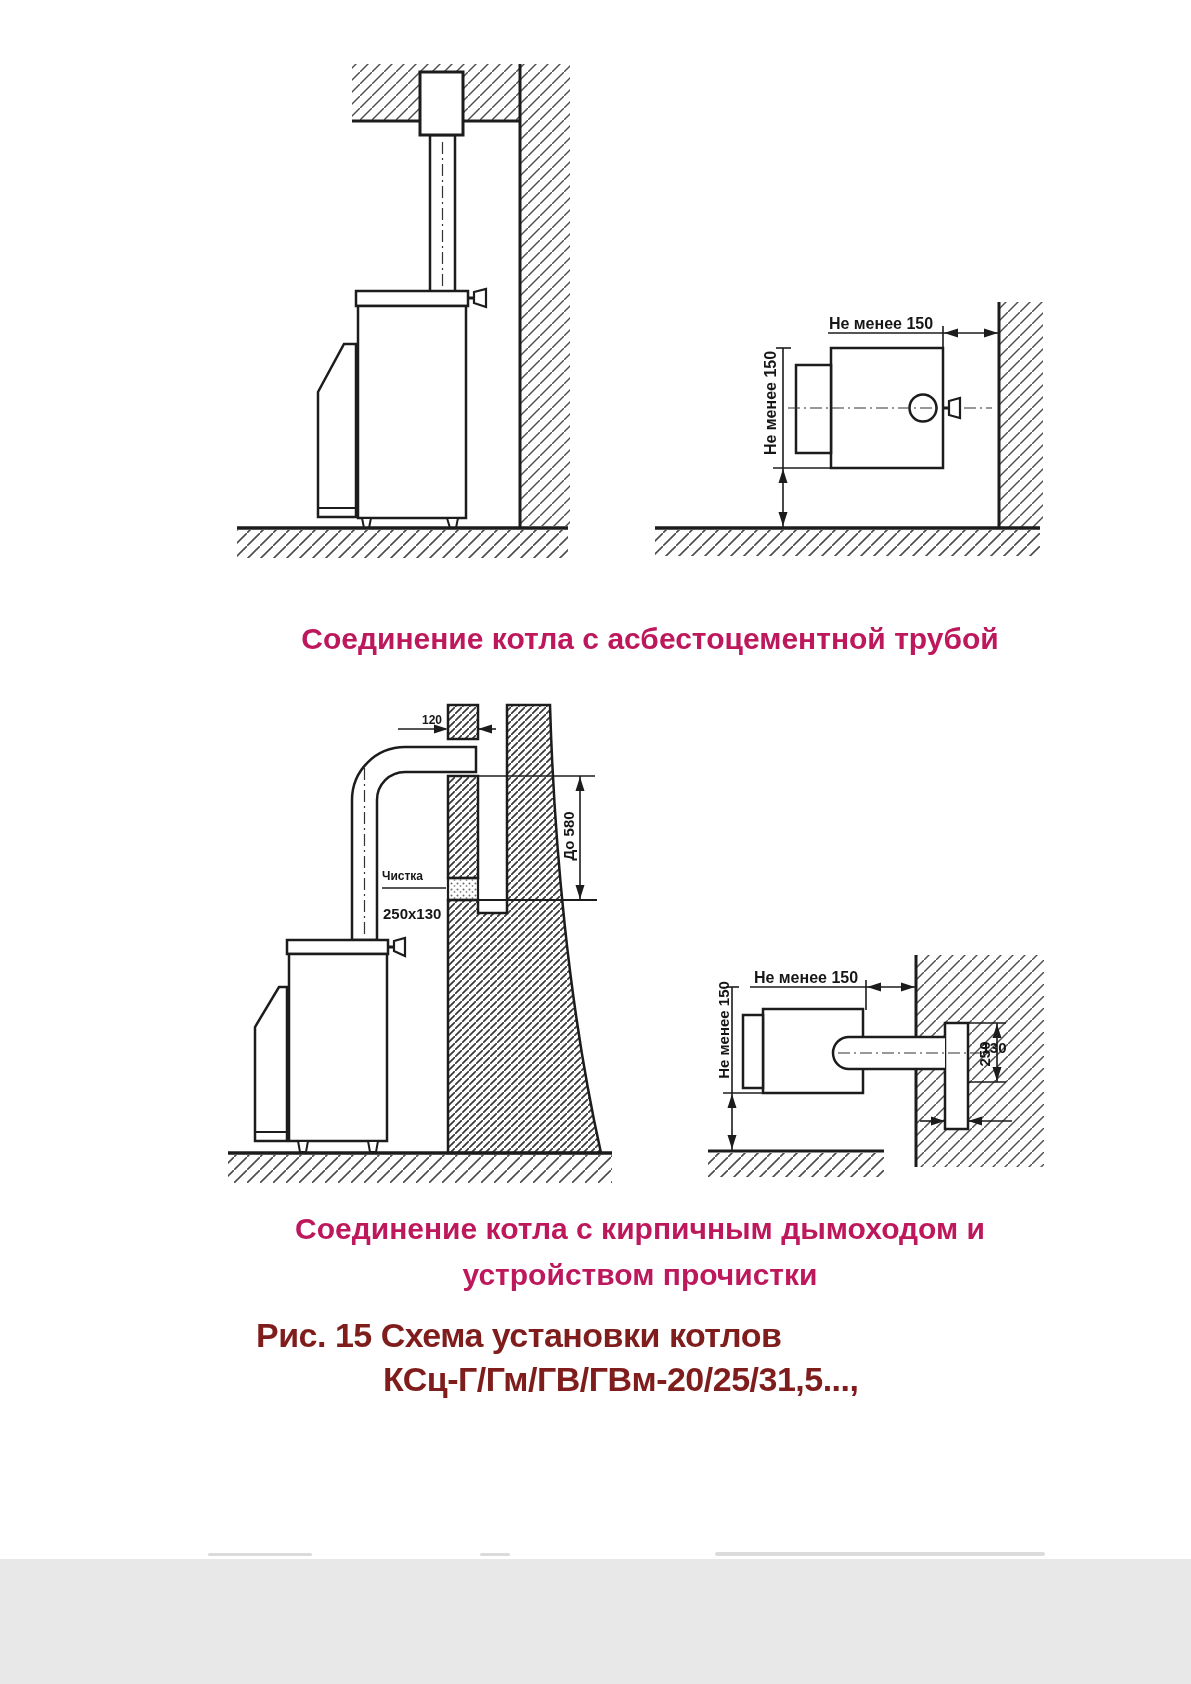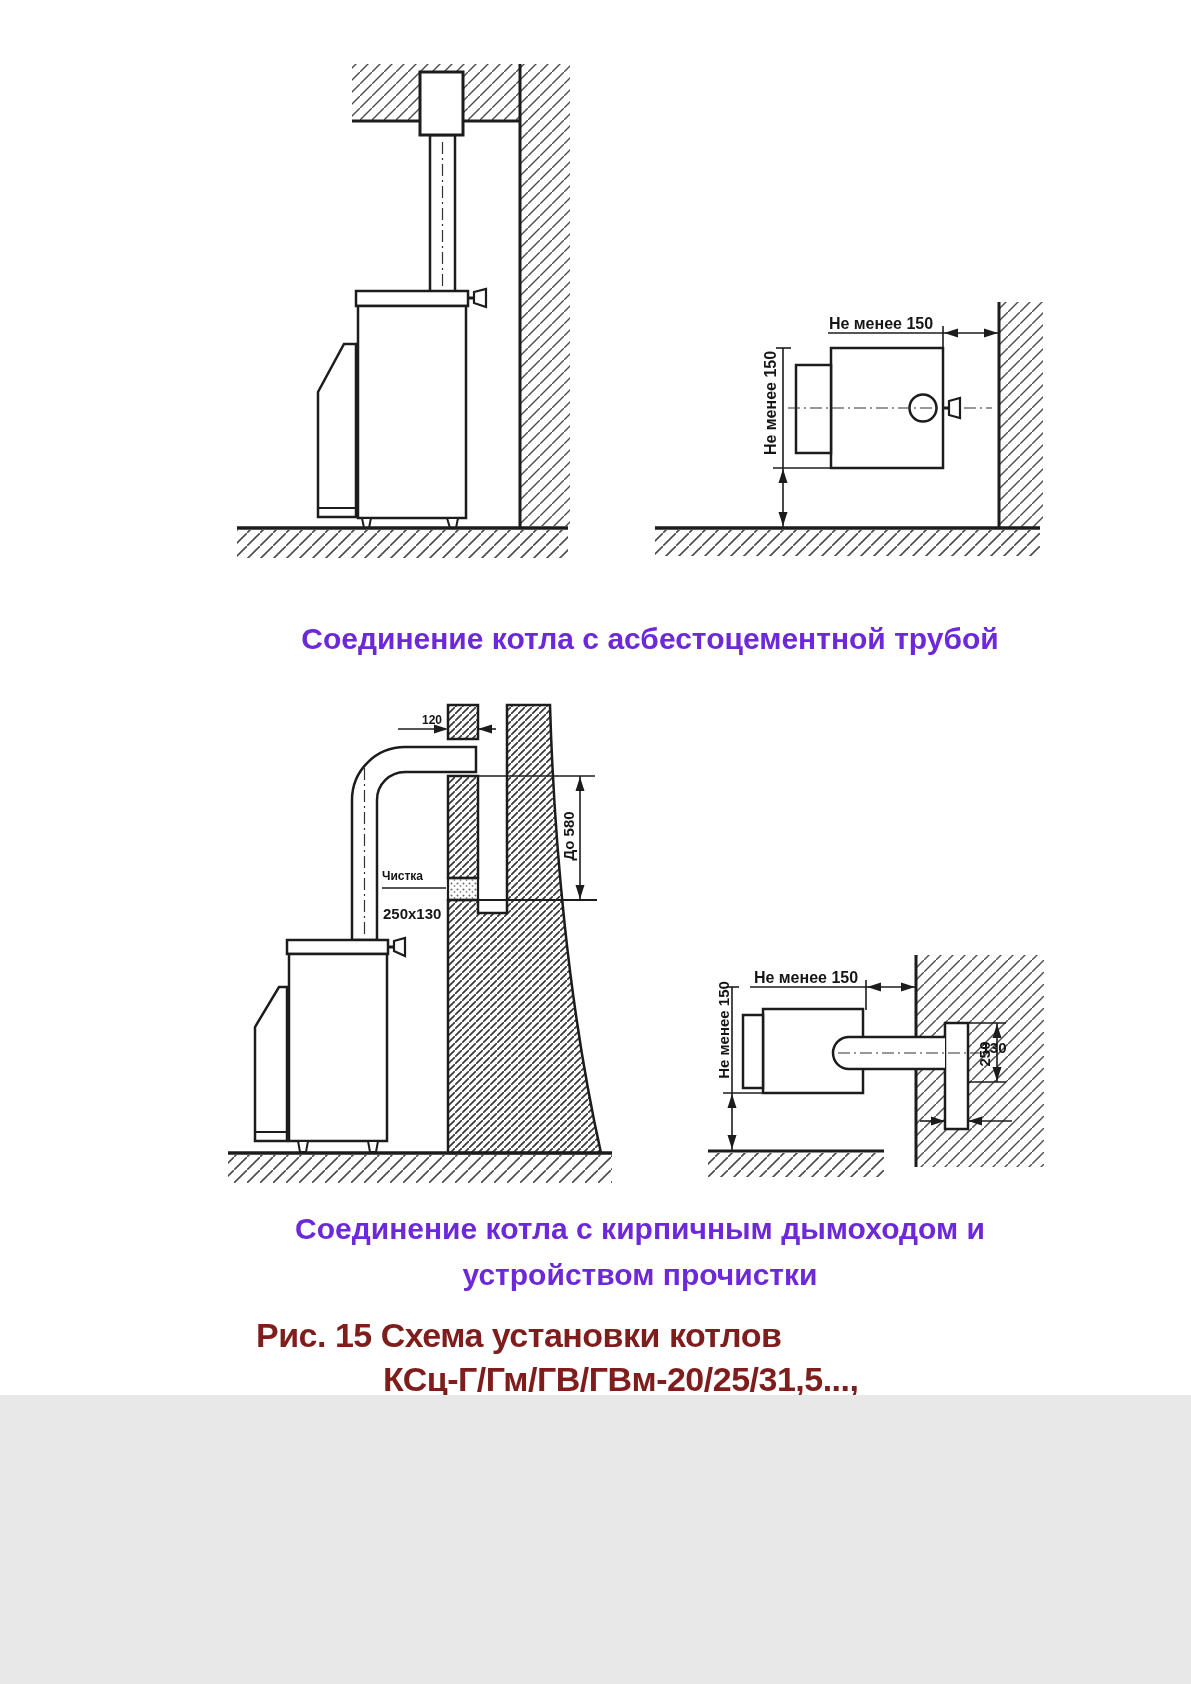--- a/index.html
+++ b/index.html
@@ -1,29 +1,29 @@
 <!DOCTYPE html>
 <html><head>
 <meta charset="utf-8">
 <style>
   html,body{margin:0;padding:0;background:#e8e8e8;}
   .page{
-    position:relative;width:1191px;height:1395px;background:#ffffff;
+    position:relative;width:1191px;height:1559px;background:#ffffff;
     margin:0 auto;overflow:hidden;
     font-family:"Liberation Sans",sans-serif;
   }
   svg{position:absolute;left:0;top:0;}
   .lbl{
     position:absolute;font-weight:bold;color:#161616;white-space:nowrap;
     font-family:"Liberation Sans",sans-serif;line-height:1.05;
   }
   .lbl.center{transform:translate(-50%,-50%);}
   .lbl.rot{transform:translate(-50%,-50%) rotate(-90deg);}
   .caption{
-    position:absolute;font-weight:bold;color:#6d28d9;text-align:center;
+    position:absolute;font-weight:bold;color:#be185d;text-align:center;
     white-space:nowrap;font-family:"Liberation Sans",sans-serif;
   }
   .titleline{
     position:absolute;font-weight:bold;color:#7f1d1d;white-space:nowrap;
     font-family:"Liberation Sans",sans-serif;letter-spacing:-0.5px;
   }
   .artifact{position:absolute;background:#bdbdbd;opacity:.55;border-radius:2px;}
 </style>
 </head>
 <body>

